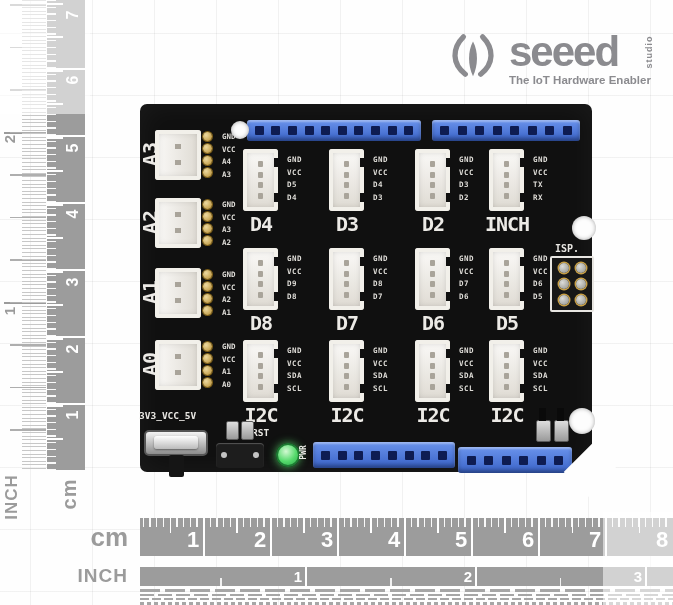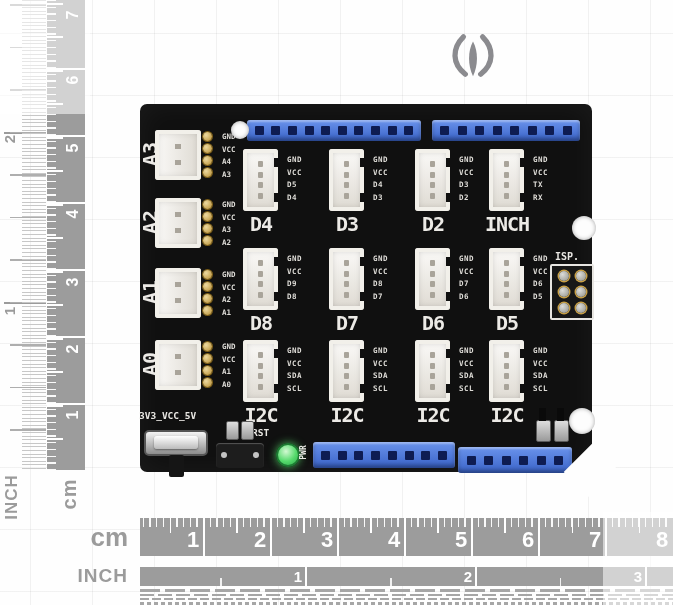--- a/index.html
+++ b/index.html
@@ -105,21 +105,21 @@
      background:linear-gradient(90deg,#fbfaf8,#ddd9d1);
      box-shadow:inset 0 0 0 4px #f2f0ea,inset 0 0 9px rgba(0,0,0,.3)}
   .abody i{position:absolute;left:50%;margin-left:-3px;width:6px;height:5px;background:#a9a49a}
   .abody i:first-child{top:14px}.abody i:last-child{top:30px}
   .apads{position:absolute;left:61px;top:4px;display:flex;flex-direction:column;gap:3px}
   .apads b{width:9px;height:9px;border-radius:50%;
      background:radial-gradient(circle at 35% 35%,#ecd9a0,#b68c2e);box-shadow:0 0 0 1px #7d5f17}
   .apins{position:absolute;left:80px;top:3px}
   .apins span{display:block;height:12.5px;font:bold 7.5px/12.5px "DejaVu Sans Mono",monospace;color:#dfddd8}
 
-  .isp{position:absolute;left:550px;top:251px;z-index:2}
+  .isp{position:absolute;left:550px;top:243px;z-index:2}
   .isp-label{font:bold 10px "DejaVu Sans Mono",monospace;color:#e9e7e3;margin-left:5px}
   .isp-head{margin-top:2px;width:34px;padding:5px 3px;background:#171717;border:2px solid #e8e6e2;
      border-radius:2px;display:grid;grid-template-columns:repeat(2,1fr);row-gap:6px;justify-items:center}
   .isp-head b{width:10px;height:10px;border-radius:50%;
      background:radial-gradient(circle at 35% 35%,#dcdcd8,#8f8f88);box-shadow:0 0 0 1.5px #c9a045}
 
   .silk{position:absolute;color:#e9e7e3;font-family:"DejaVu Sans Mono",monospace;font-weight:bold;z-index:2}
   .switch{position:absolute;left:144px;top:430px;width:64px;height:26px;border:2px solid #555;
      border-radius:5px;background:linear-gradient(#f4f4f4,#8d8d8d);z-index:2;box-sizing:border-box}
   .switch::before{content:"";position:absolute;left:8px;top:4px;width:44px;height:13px;border-radius:3px;
@@ -157,20 +157,25 @@
   </div>
   <span class="vlabel inch">INCH</span>
   <span class="vlabel cm">cm</span>
 
   <div class="logo">
     <svg width="48" height="46" viewBox="0 0 50 46">
       <path d="M15 3 C3 15 3 31 17 42" stroke="#8b8b8f" stroke-width="5.5" fill="none" stroke-linecap="round"></path>
       <path d="M35 3 C47 15 47 31 33 42" stroke="#8b8b8f" stroke-width="5.5" fill="none" stroke-linecap="round"></path>
       <path d="M25 8 C19.5 18 19.5 33 25 44 C30.5 33 30.5 18 25 8 Z" fill="#8b8b8f"></path>
     </svg>
+    <div class="logo-text">
+      <span class="logo-brand">seeed</span>
+      <span class="logo-sub">studio</span>
+      <div class="logo-tag">The IoT Hardware Enabler</div>
+    </div>
   </div>
 
   <div class="board"></div>
 
   <span class="hole" style="left:231px;top:121px;width:18px;height:18px"></span>
   <span class="hole" style="left:572px;top:216px;width:24px;height:24px"></span>
   <span class="hole" style="left:569px;top:408px;width:26px;height:26px"></span>
 
   <div class="bhead" style="left:247px;top:120px;width:174px;height:21px">
     <i></i>

